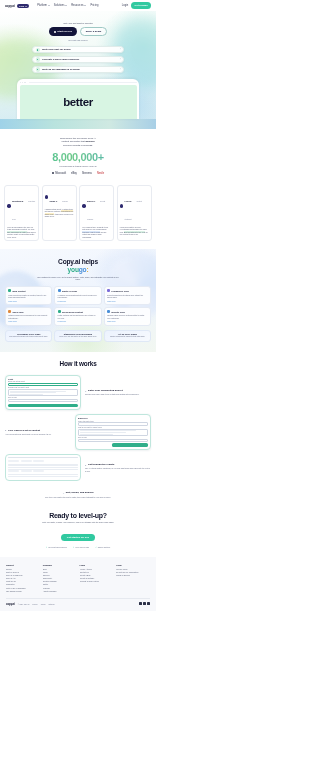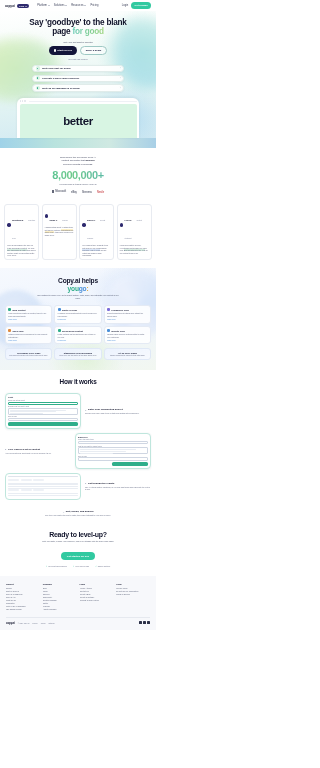--- a/index.html
+++ b/index.html
@@ -275,24 +275,20 @@
     <div class="hdr-right">
       <span class="login">Login</span>
       <button class="btn-sm">Get a demo</button>
     </div>
   </div>
 
   <div class="hero">
     <div class="hero-blob-a"></div>
     <div class="hero-blob-b"></div>
 
-    <h1 class="h1">
-      <span>Say 'goodbye' to the blank</span><br>
-      <span>page </span><span class="grad">for good</span>
-    </h1>
 
     <div class="hero-sub">Get your first draft in minutes</div>
 
     <div class="hero-ctas">
       <button class="btn-dark">
         <i class="dot-w"></i>
         <span>Start for free</span>
       </button>
       <button class="btn-outline">Book a demo</button>
     </div>

